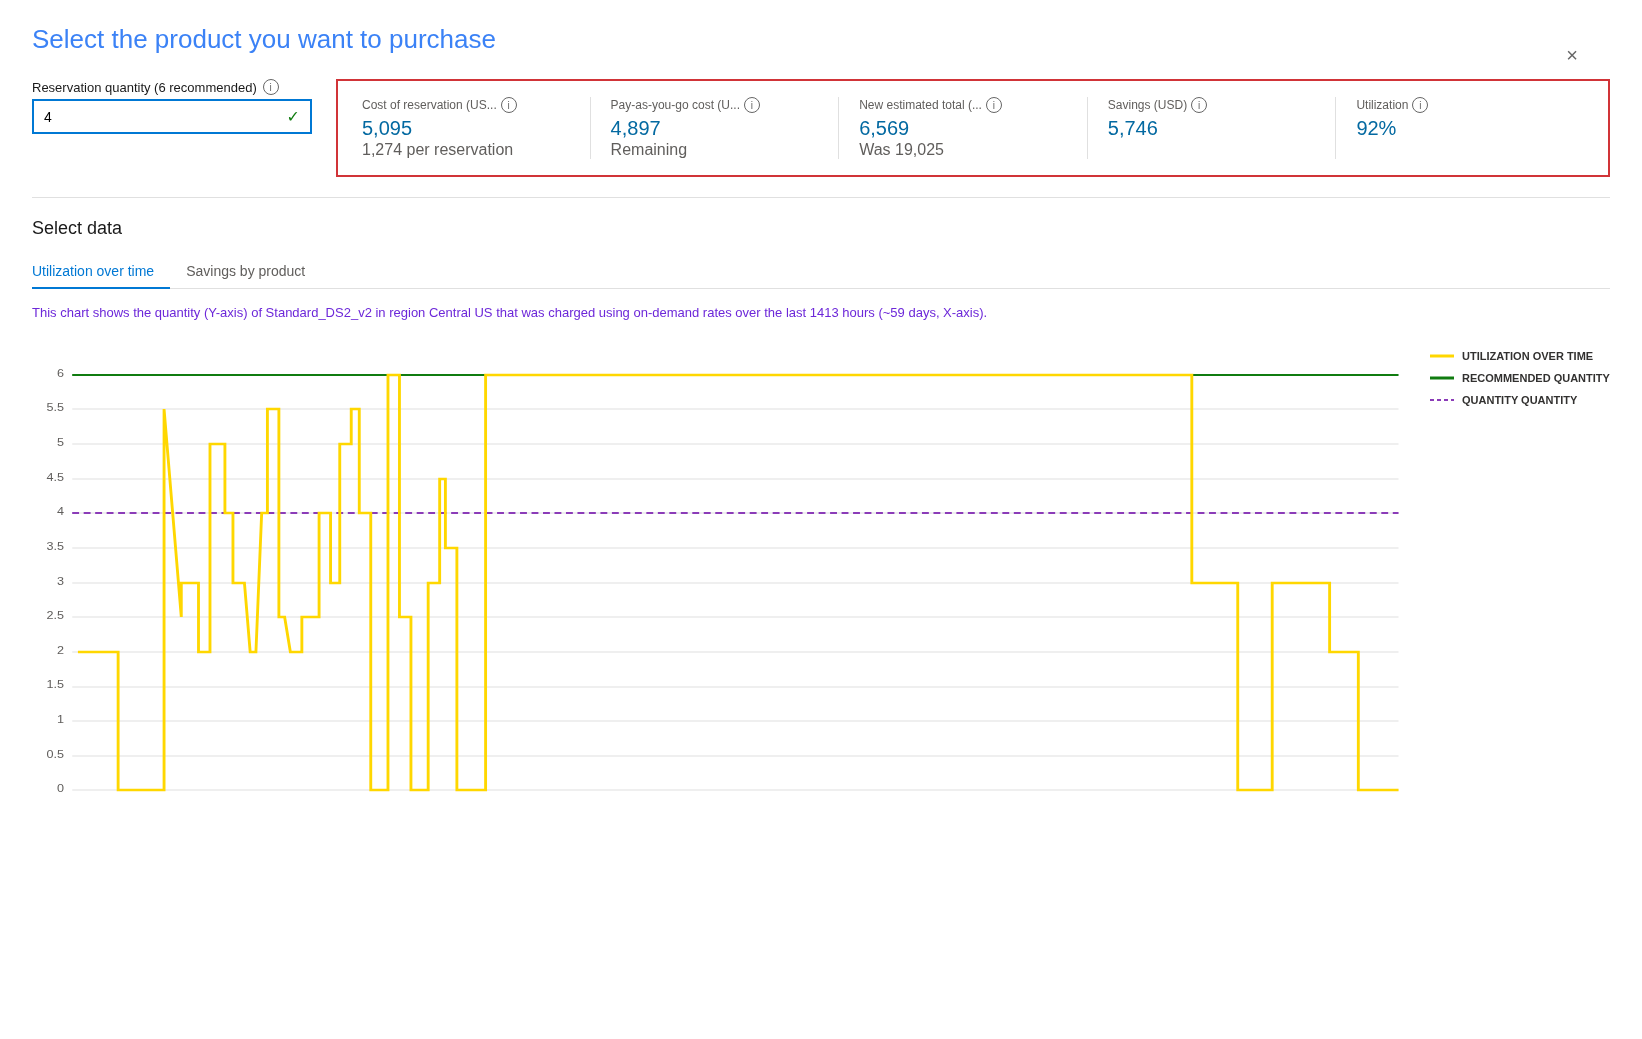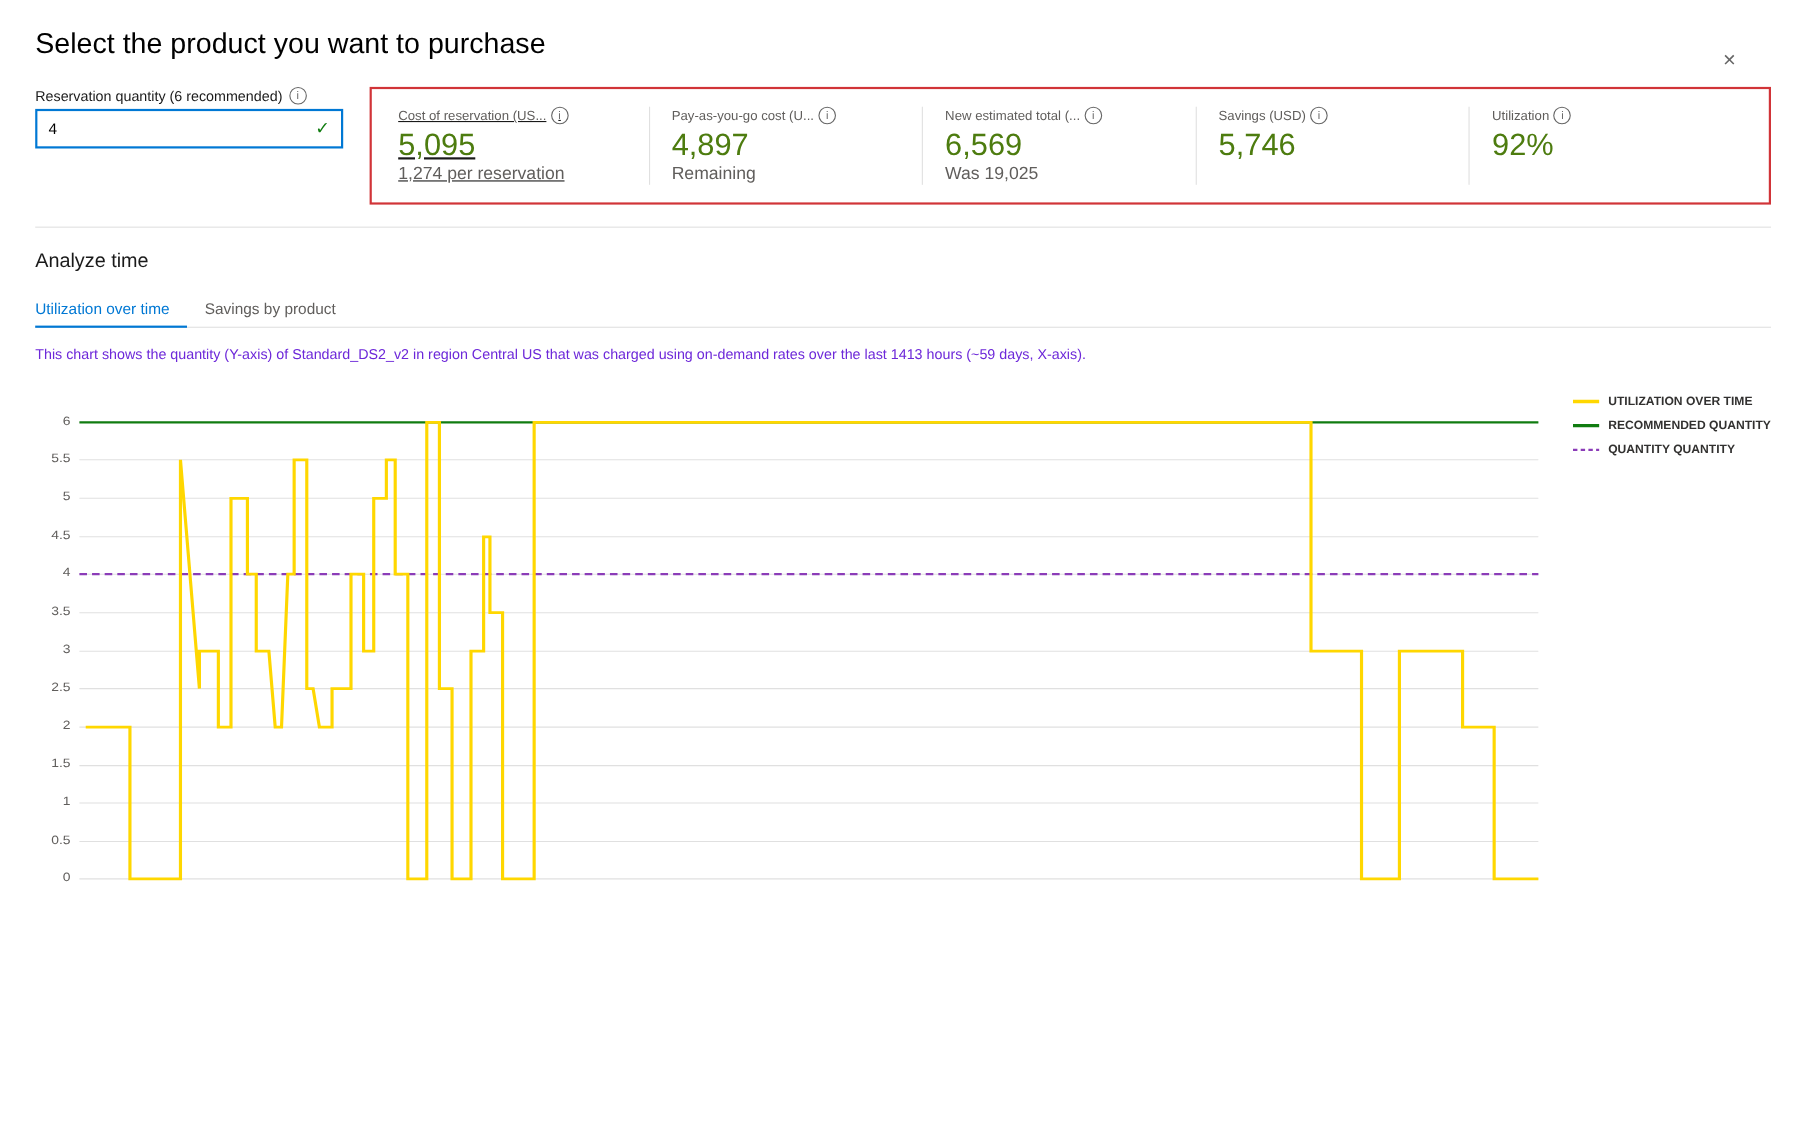--- a/index.html
+++ b/index.html
@@ -1,37 +1,37 @@
 <!DOCTYPE html>
 <html><head>
   <meta charset="utf-8">
   <style>
     * { box-sizing: border-box; margin: 0; padding: 0; }
     body { font-family: 'Segoe UI', Arial, sans-serif; background: #fff; color: #1a1a1a; font-size: 14px; padding: 24px 32px; max-width: 1642px; }
 
-    .page-title { font-size: 26px; font-weight: 300; margin-bottom: 24px; color: #000000; }
+    .page-title { font-size: 26px; font-weight: 300; margin-bottom: 24px; color: #3b82f6; }
     .close-btn { position: absolute; top: 20px; right: 32px; font-size: 20px; cursor: pointer; color: #666; background: none; border: none; }
 
     .section-label { font-size: 14px; font-weight: 600; margin-bottom: 10px; color: #1a1a1a; }
 
     .calculate-section { margin-bottom: 20px; }
     .input-row { display: flex; align-items: flex-start; gap: 24px; justify-content: space-between; }
     .input-group { display: flex; flex-direction: column; gap: 4px; }
     .input-label { font-size: 13px; color: #1a1a1a; display: flex; align-items: center; gap: 6px; }
     .info-icon { width: 16px; height: 16px; border-radius: 50%; border: 1px solid #666; display: inline-flex; align-items: center; justify-content: center; font-size: 10px; color: #666; cursor: pointer; flex-shrink: 0; }
     .qty-input { border: 2px solid #0078d4; padding: 6px 10px; font-size: 14px; width: 280px; outline: none; display: flex; align-items: center; justify-content: space-between; }
     .qty-input input { border: none; outline: none; font-size: 14px; width: 220px; }
     .check-icon { color: #107c10; font-size: 16px; }
 
     .metrics-box { border: 2px solid #d13438; padding: 16px 24px; display: flex; gap: 0; flex: 1; }
     .metric-item { flex: 1; padding: 0 20px; border-right: 1px solid #e0e0e0; }
-    .metric-item:first-child { padding-left: 0; text-decoration: underline; }
+    .metric-item:first-child { padding-left: 0; }
     .metric-item:last-child { border-right: none; }
     .metric-label { font-size: 12px; color: #605e5c; margin-bottom: 4px; display: flex; align-items: center; gap: 4px; }
-    .metric-value { font-size: 28px; font-weight: 300; color: #4d7c0f; line-height: 1.1; }
+    .metric-value { font-size: 20px; font-weight: 300; color: #0369a1; line-height: 1.1; }
     .metric-sub { font-size: 16px; color: #605e5c; margin-top: 2px; }
 
     hr { border: none; border-top: 1px solid #e0e0e0; margin: 20px 0; }
 
     .analyze-section {}
     .analyze-title { font-size: 18px; font-weight: 400; margin-bottom: 16px; }
 
     .tabs { display: flex; gap: 0; border-bottom: 1px solid #e0e0e0; margin-bottom: 16px; }
     .tab { padding: 8px 16px; cursor: pointer; font-size: 14px; color: #605e5c; border-bottom: 2px solid transparent; margin-bottom: -1px; }
     .tab.active { color: #0078d4; border-bottom: 2px solid #0078d4; font-weight: 500; }
@@ -108,21 +108,21 @@
     <div class="metric-value">92%</div>
 
   </div>
         </div>
     </div>
   </div>
 
   <hr>
 
   <div class="analyze-section">
-    <div class="analyze-title">Analyze time</div>
+    <div class="analyze-title">Select data</div>
 
     <div class="tabs" id="tabs-bar">
         <div class="tab active">Utilization over time</div>
         <div class="tab">Savings by product</div>
       </div>
 
     <div class="chart-desc">This chart shows the quantity (Y-axis) of Standard_DS2_v2 in region Central US that was charged using on-demand rates over the last 1413 hours (~59 days, X-axis).</div>
 
     <div class="chart-area">
       <div class="chart-container">

